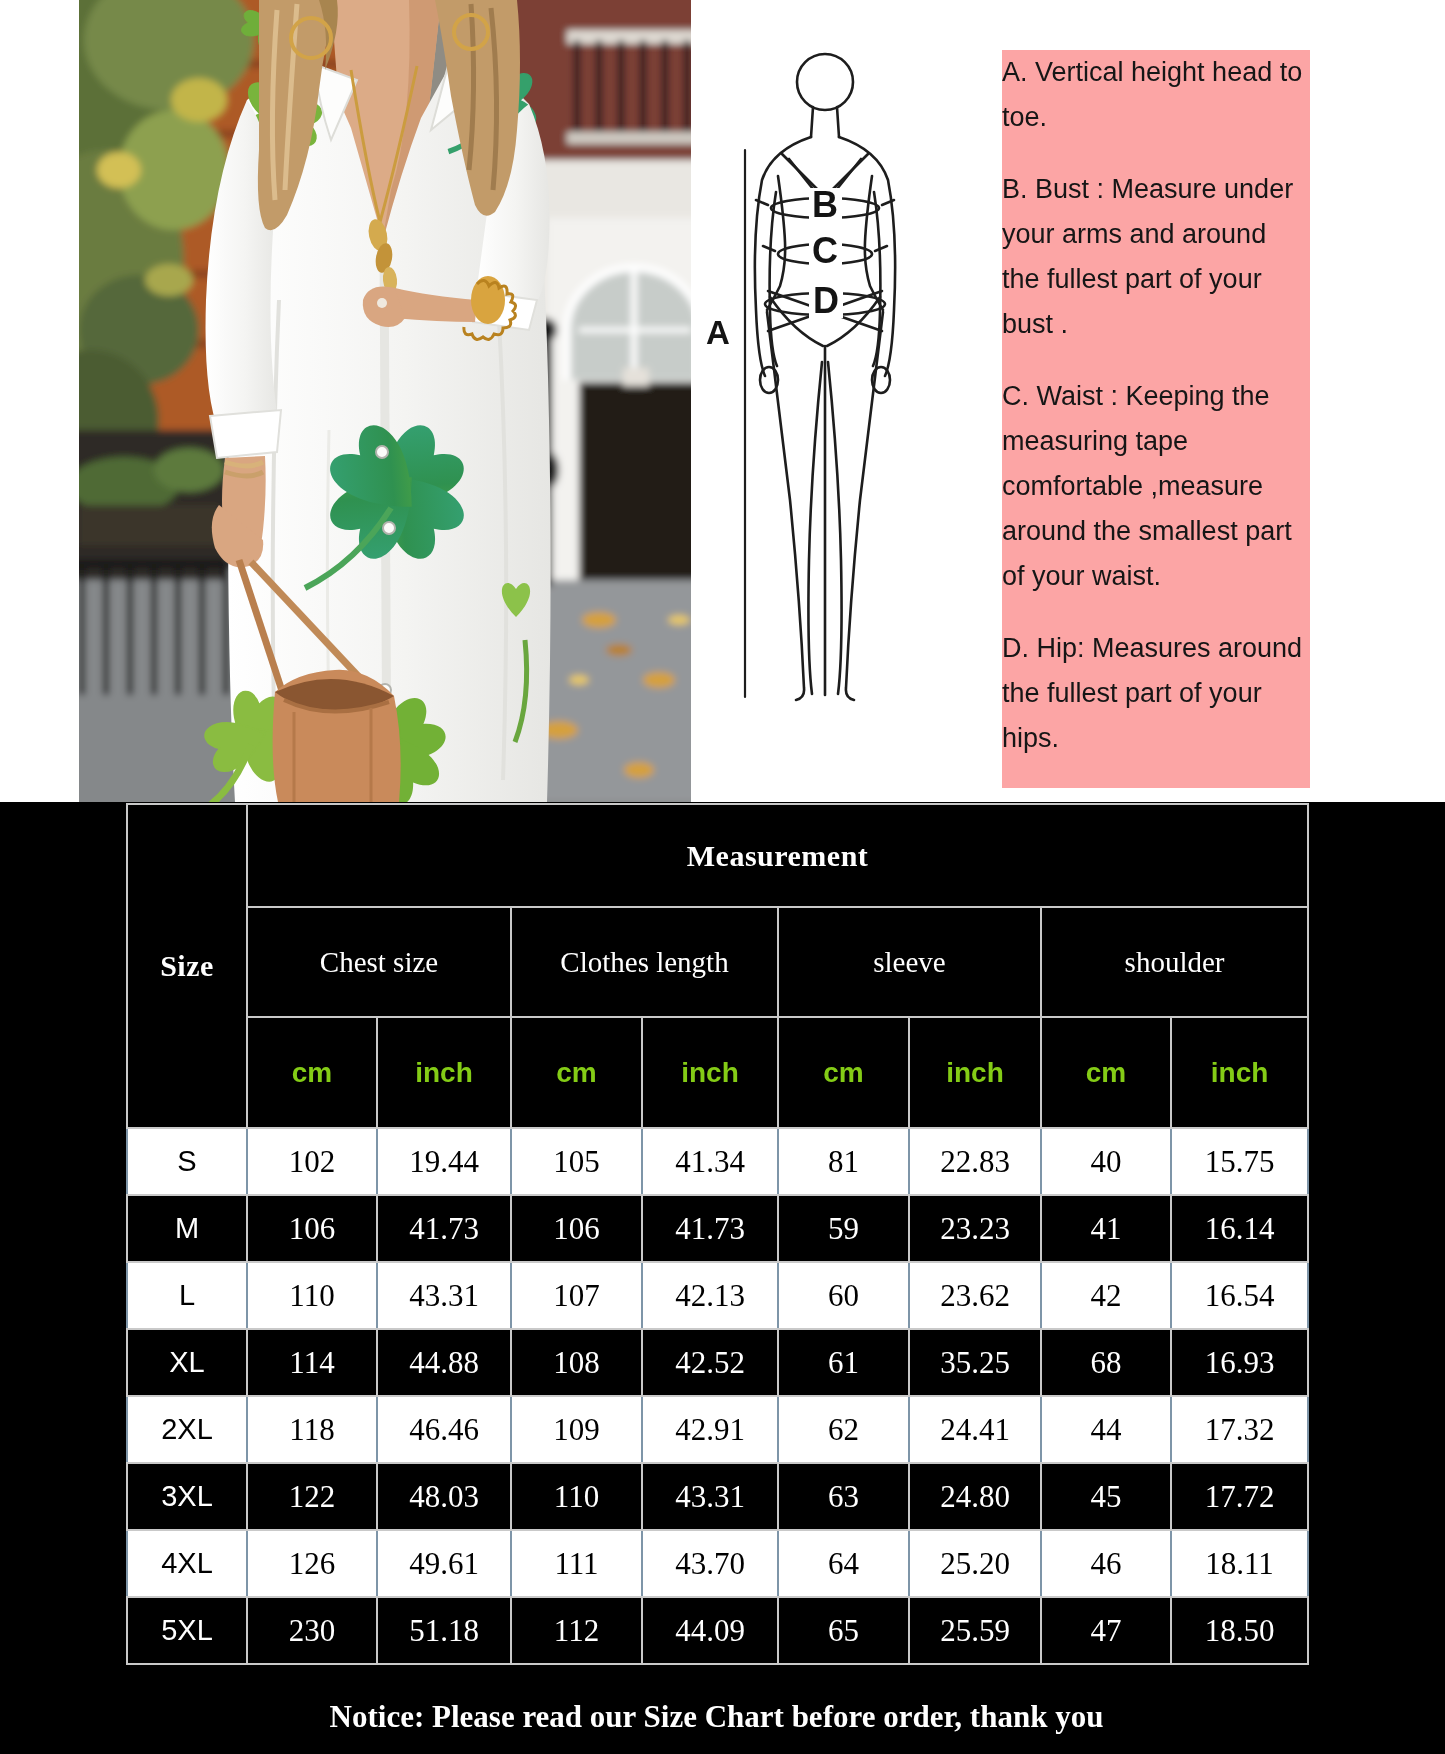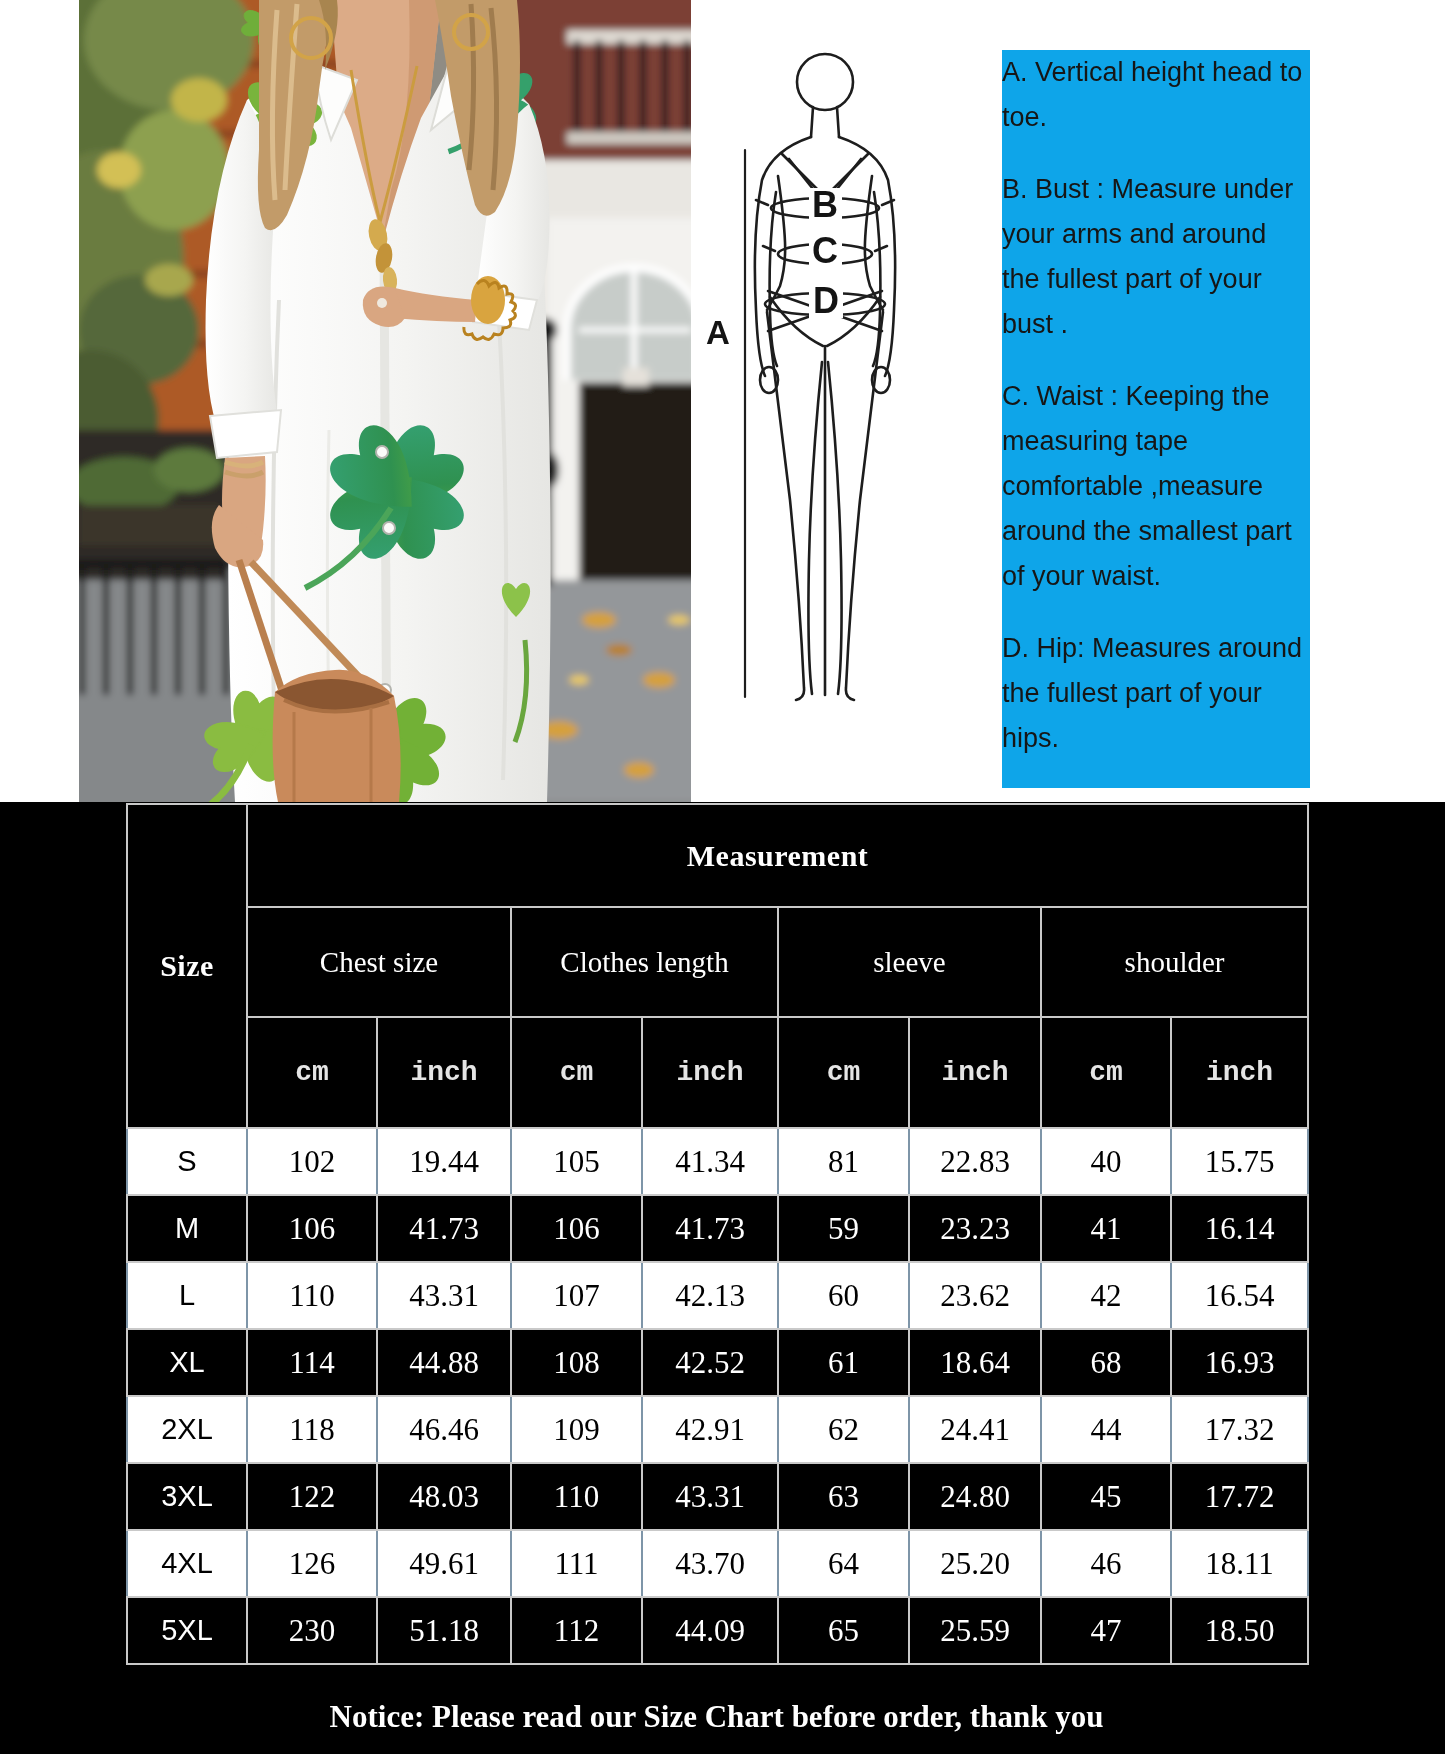--- a/index.html
+++ b/index.html
@@ -9,33 +9,33 @@
   
   .photo{position:absolute;left:79px;top:0;width:612px;height:802px;overflow:hidden;background:#8b8e90;}
   .photo svg{display:block;}
 
   
   .diagram{position:absolute;left:692px;top:0;width:310px;height:802px;background:#ffffff;}
   .diagram svg{display:block;}
   .fig-letter{font-family:"Liberation Sans",sans-serif;font-weight:bold;fill:#141414;}
 
   
-  .instructions{position:absolute;left:1002px;top:50px;width:308px;background:#0ea5e9;}
+  .instructions{position:absolute;left:1002px;top:50px;width:308px;background:#fca5a5;}
   .instructions p{margin:0 0 27px 0;font-size:27px;line-height:45px;color:#161616;
                   font-family:"Liberation Sans",sans-serif;}
 
   
   .black-band{position:absolute;left:0;top:802px;width:1445px;height:952px;background:#000;}
   table.size-chart{position:absolute;left:126px;top:1px;width:1181px;border-collapse:collapse;
                    table-layout:fixed;background:#000;color:#fff;text-align:center;}
   table.size-chart td{border:2px solid #c9c9c9;padding:0;vertical-align:middle;}
   tr.h1 td{height:101px;}
   td.cell-measurement,td.cell-size{font-family:"Liberation Serif",serif;font-weight:bold;font-size:30px;letter-spacing:.5px;}
   tr.h2 td{height:108px;font-family:"Liberation Serif",serif;font-size:29px;}
-  tr.h3 td{height:109px;font-family:Liberation Mono, monospace;font-weight:bold;font-size:28px;color:#e5e5e5;}
+  tr.h3 td{height:109px;font-family:Liberation Sans, sans-serif;font-weight:bold;font-size:28px;color:#84cc16;}
   tr.data td{height:65px;font-family:"Liberation Serif",serif;font-size:31px;}
   tr.data td:first-child{font-family:"Liberation Sans",sans-serif;font-size:29px;}
   tr.light{background:#ffffff;color:#000;}
   tr.light td{border-left-color:#7e95a8;border-right-color:#7e95a8;}
   tr.dark{background:#000;color:#fff;}
   .notice{position:absolute;left:126px;top:897px;width:1181px;text-align:center;
           font-family:"Liberation Serif",serif;font-weight:bold;font-size:31px;color:#fff;}
 </style>
 </head>
 <body>
@@ -395,21 +395,21 @@
             <td>42</td>
             <td>16.54</td>
           </tr>
           <tr class="data dark">
             <td>XL</td>
             <td>114</td>
             <td>44.88</td>
             <td>108</td>
             <td>42.52</td>
             <td>61</td>
-            <td>18.64</td>
+            <td>35.25</td>
             <td>68</td>
             <td>16.93</td>
           </tr>
           <tr class="data light">
             <td>2XL</td>
             <td>118</td>
             <td>46.46</td>
             <td>109</td>
             <td>42.91</td>
             <td>62</td>

